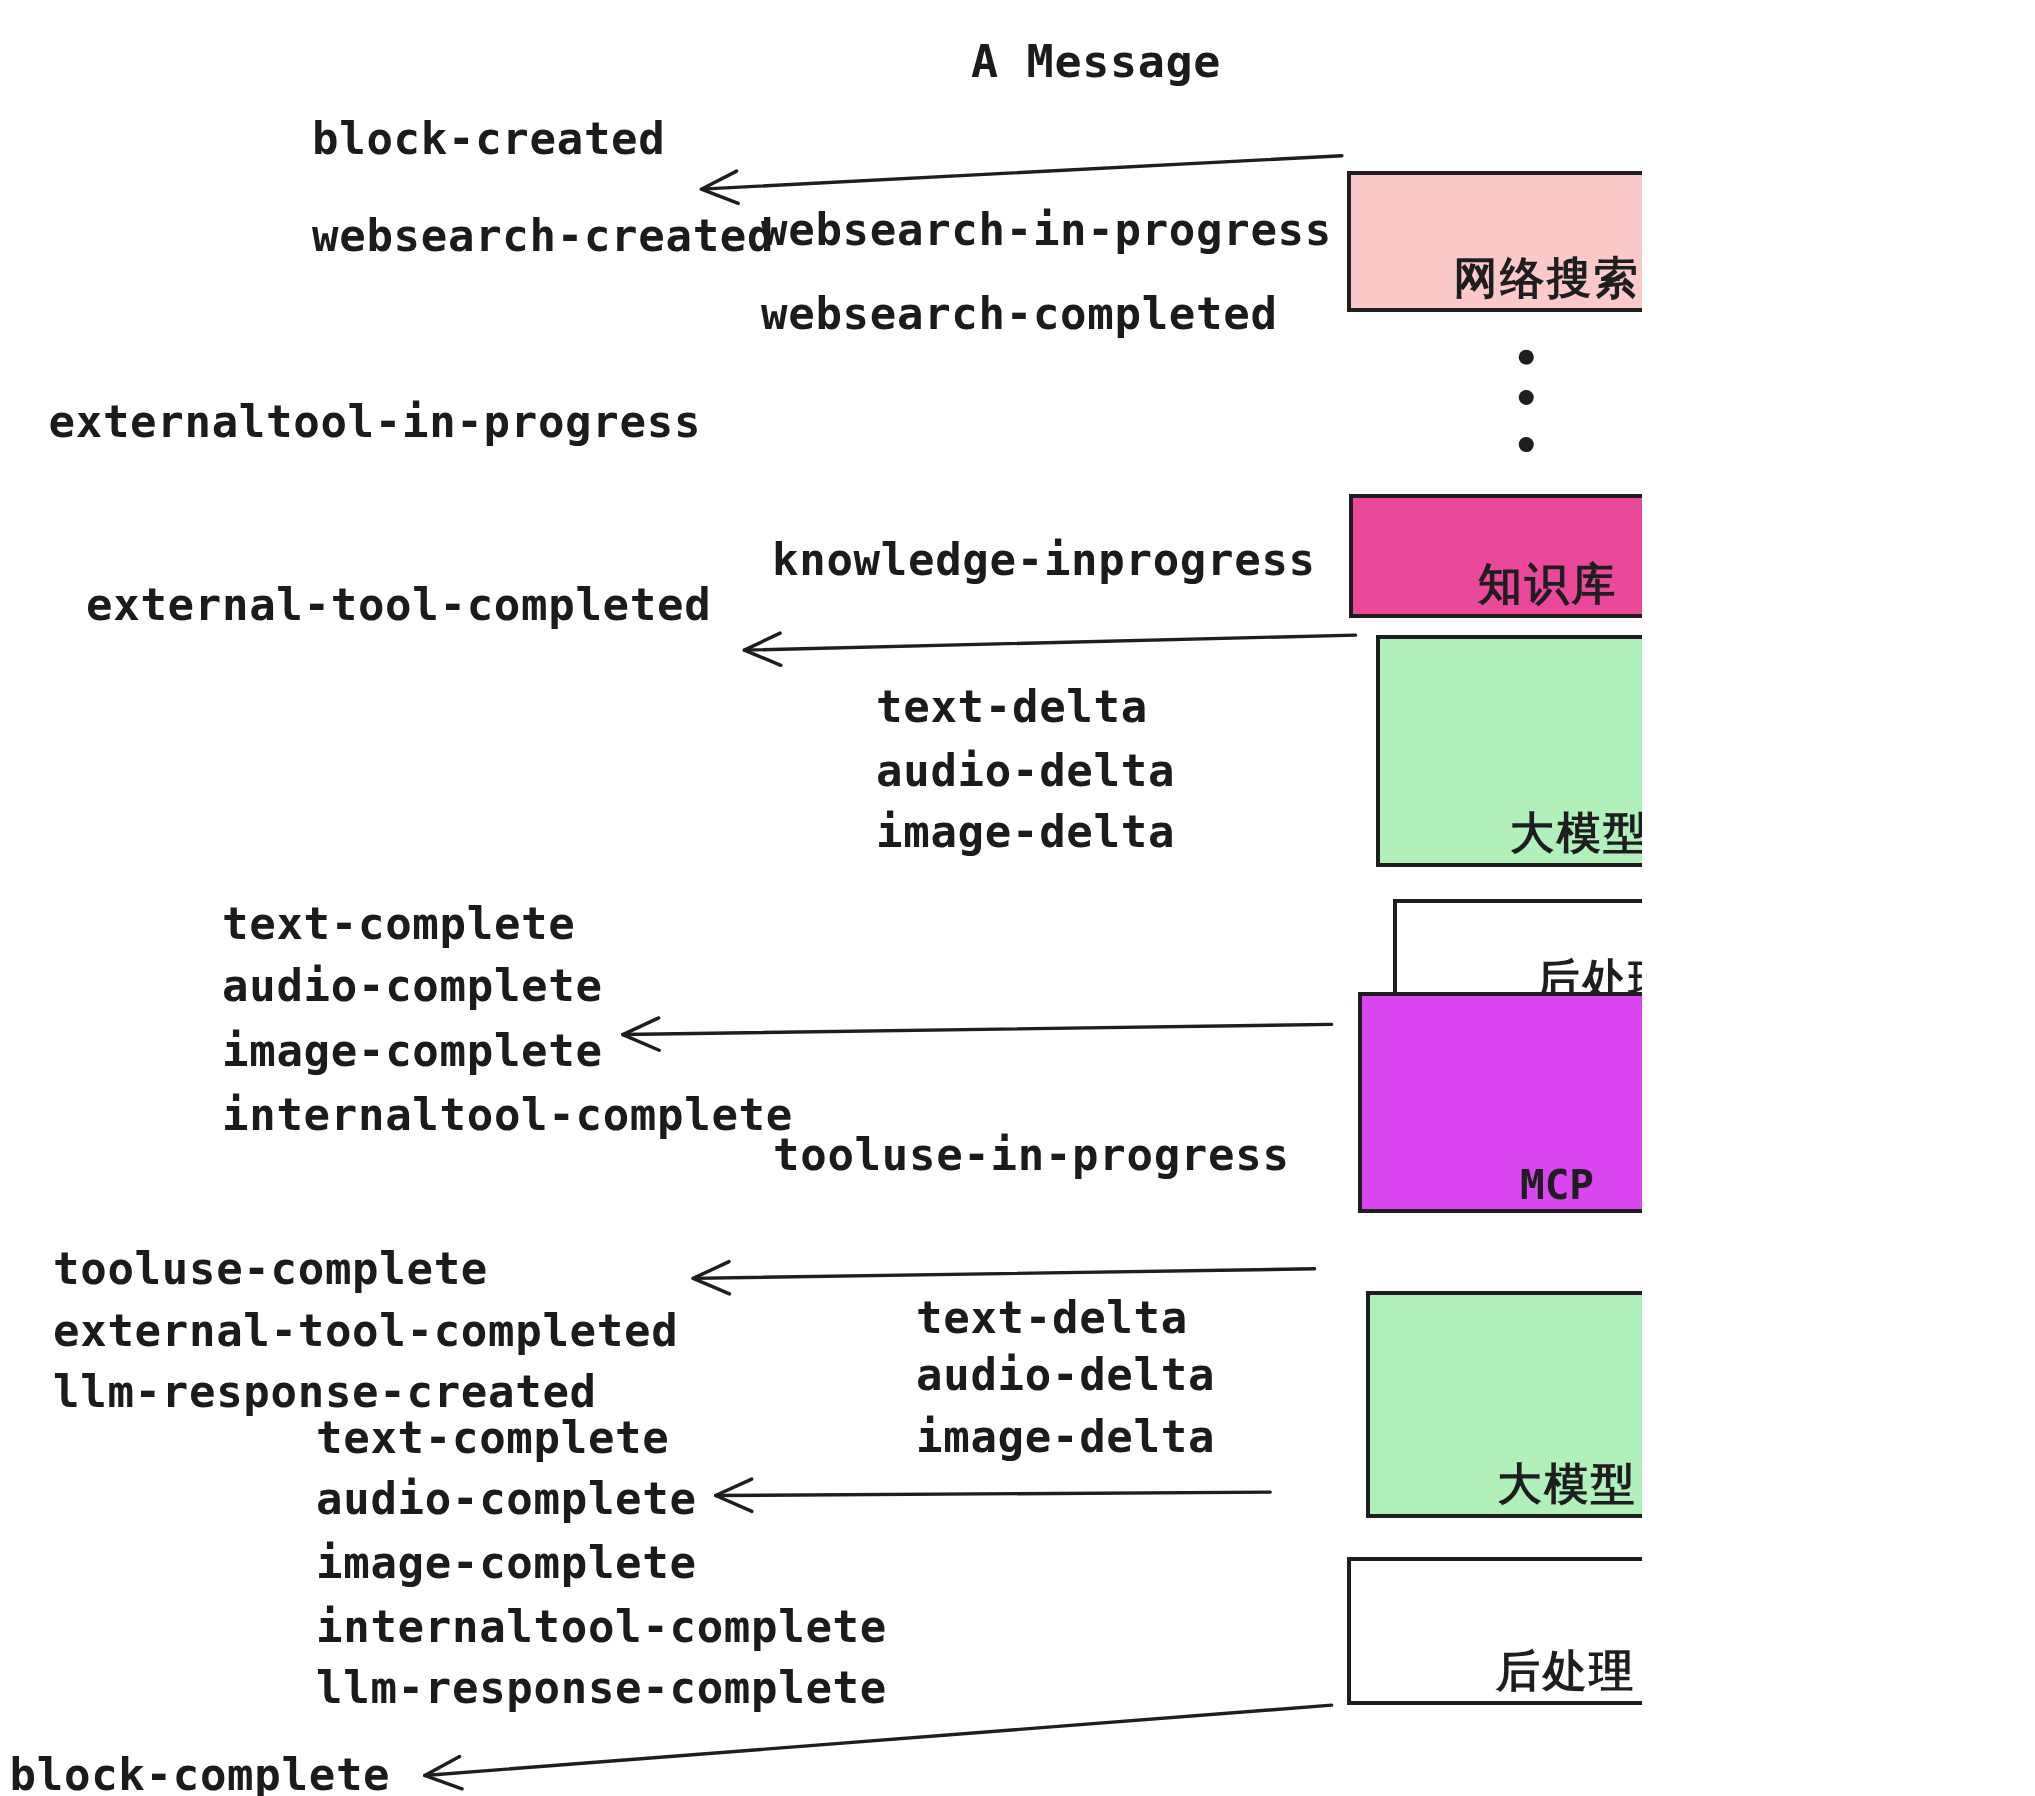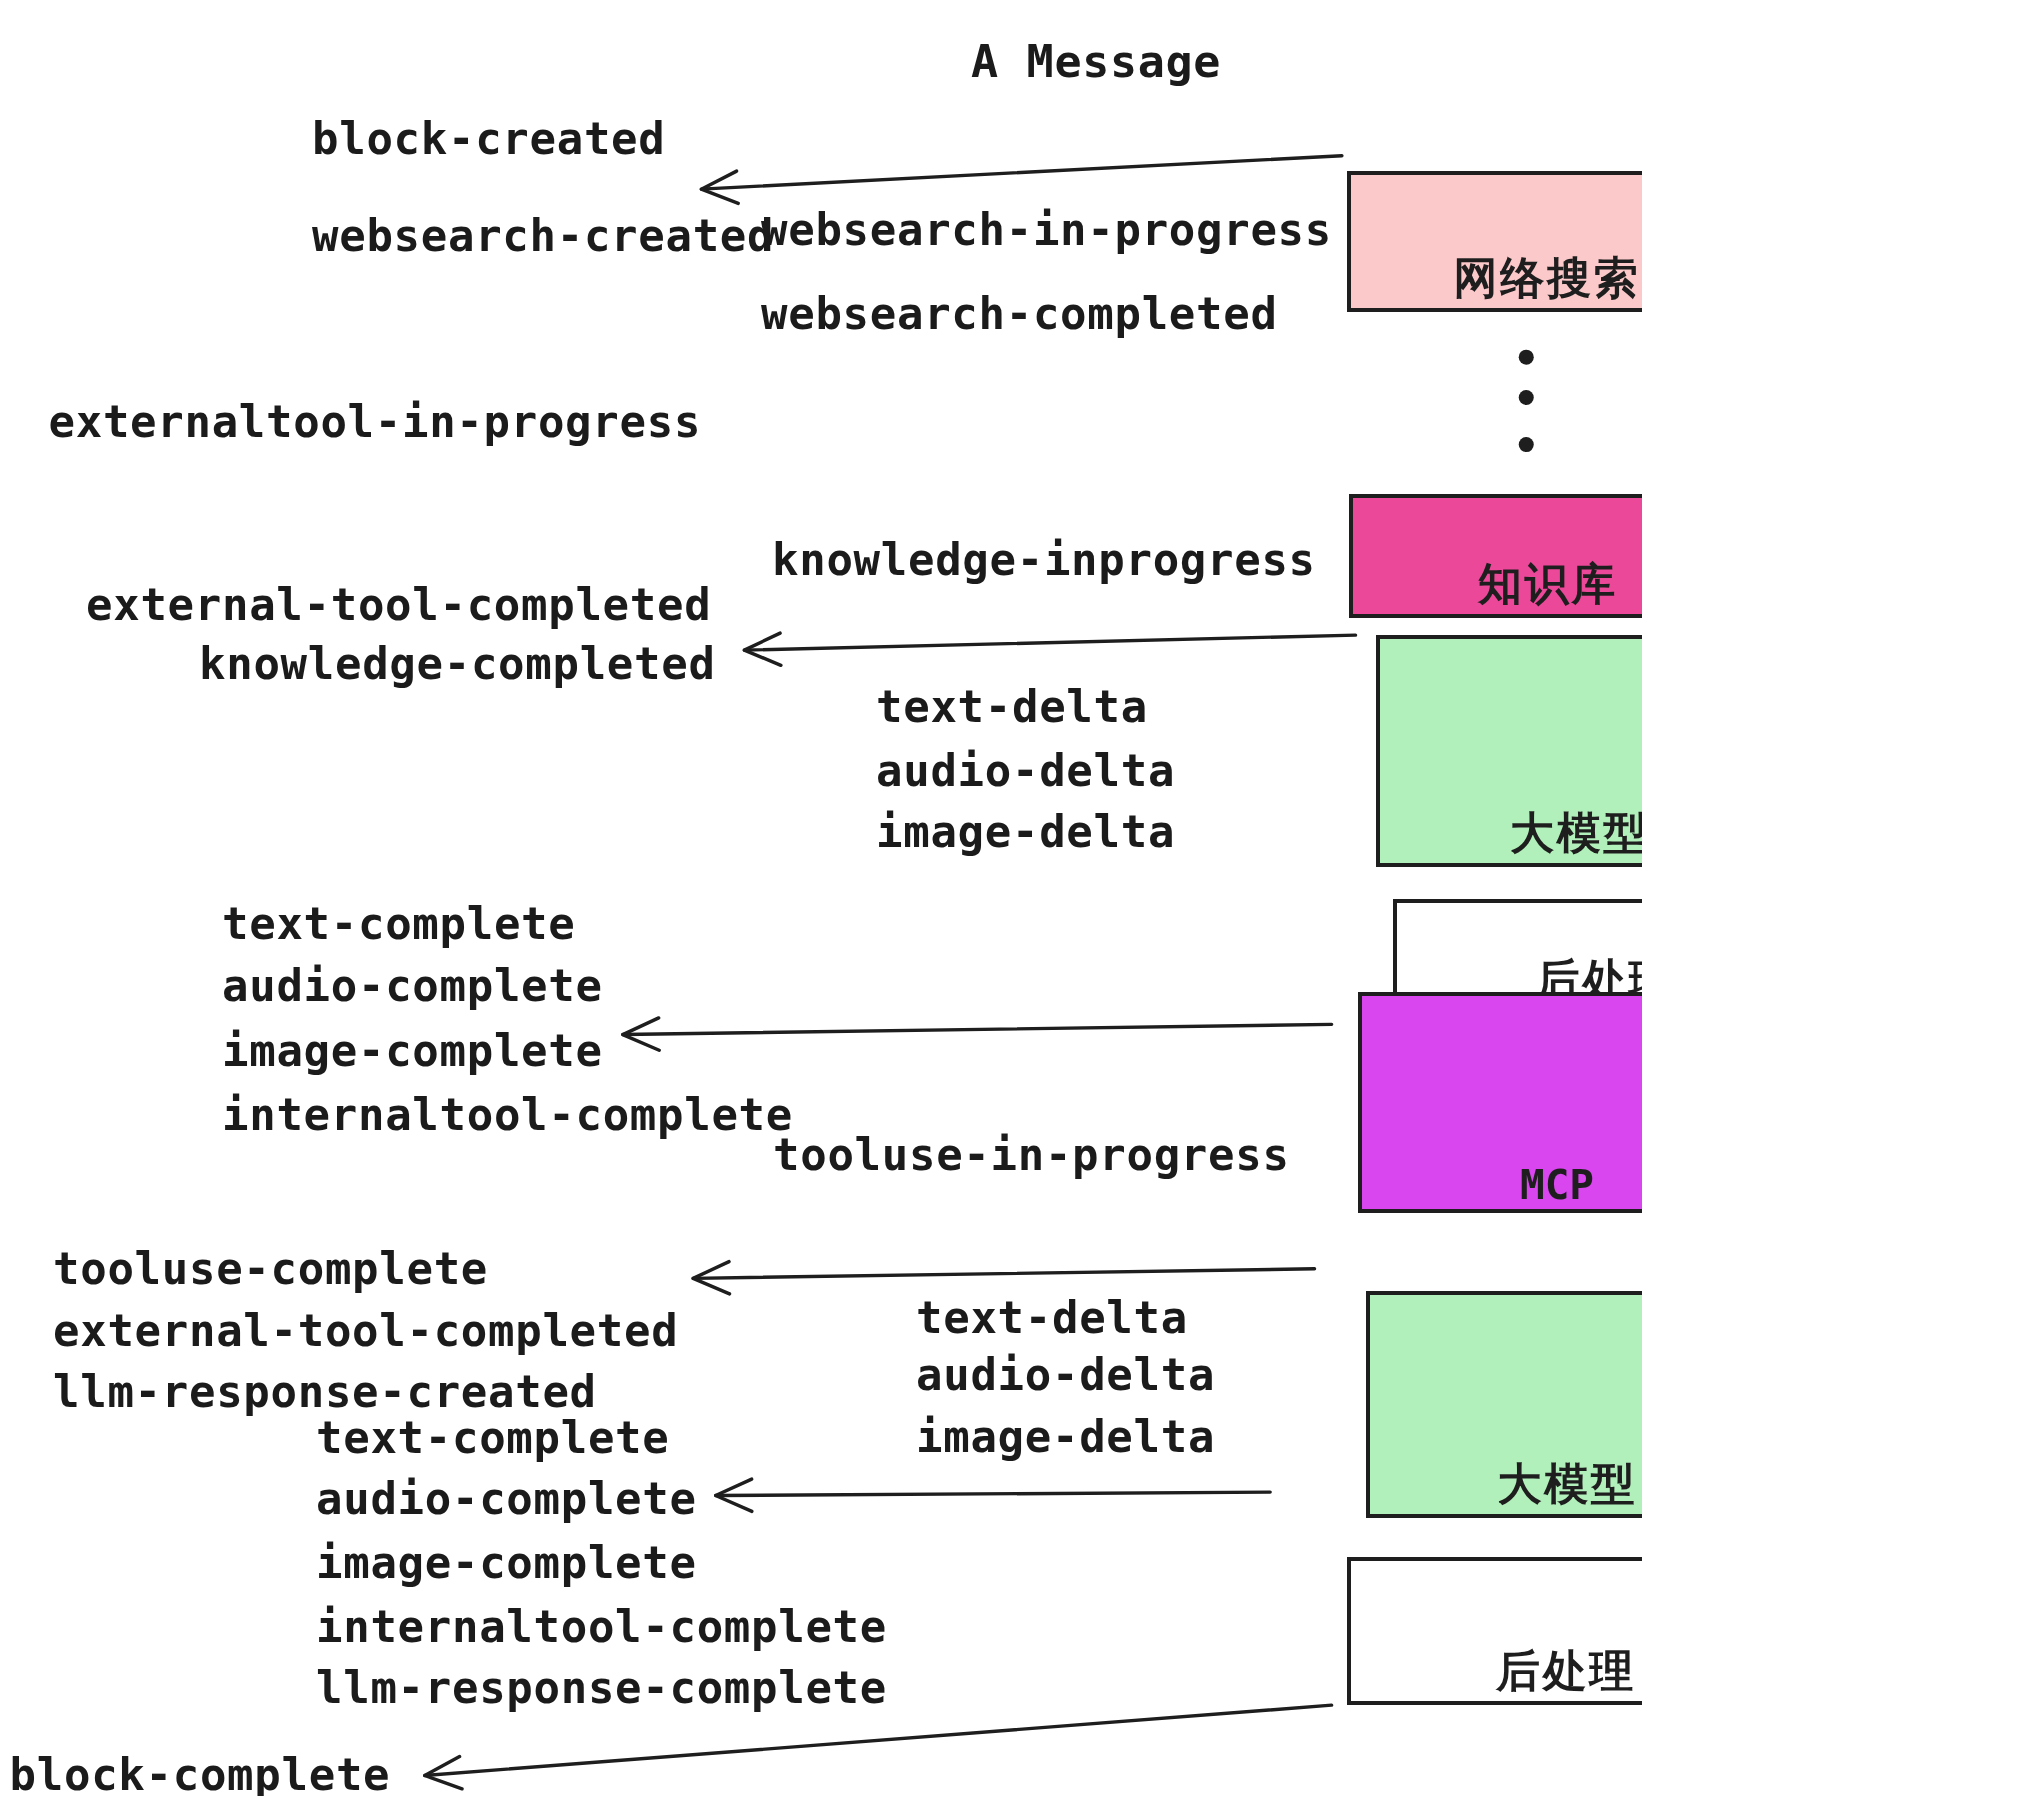--- a/index.html
+++ b/index.html
@@ -92,21 +92,20 @@
     <div class="box" style="left: 1347px; top: 1557px; width: 438px; height: 148px; background: rgb(255, 255, 255);">
       <span>后处理</span>
     </div>
     <div class="evt" style="left: 312px; top: 117px;">block-created</div>
     <div class="evt" style="left: 312px; top: 214px;">websearch-created</div>
     <div class="evt" style="left: 761px; top: 208px;">websearch-in-progress</div>
     <div class="evt" style="left: 761px; top: 292px;">websearch-completed</div>
     <div class="evt" style="left: 20.5px; top: 400px; margin-left: 28px;">externaltool-in-progress</div>
     <div class="evt" style="left: 772px; top: 538px;">knowledge-inprogress</div>
     <div class="evt" style="left: 86px; top: 583px;">external-tool-completed</div>
-    <div class="evt" style="left: 199px; top: 642px;">knowledge-completed</div>
     <div class="evt" style="left: 876px; top: 685px;">text-delta</div>
     <div class="evt" style="left: 876px; top: 749px;">audio-delta</div>
     <div class="evt" style="left: 876px; top: 810px;">image-delta</div>
     <div class="evt" style="left: 222px; top: 902px;">text-complete</div>
     <div class="evt" style="left: 222px; top: 964px;">audio-complete</div>
     <div class="evt" style="left: 222px; top: 1029px;">image-complete</div>
     <div class="evt" style="left: 222px; top: 1093px;">internaltool-complete</div>
     <div class="evt" style="left: 773px; top: 1133px;">tooluse-in-progress</div>
     <div class="evt" style="left: 53px; top: 1247px;">tooluse-complete</div>
     <div class="evt" style="left: 53px; top: 1309px;">external-tool-completed</div>

